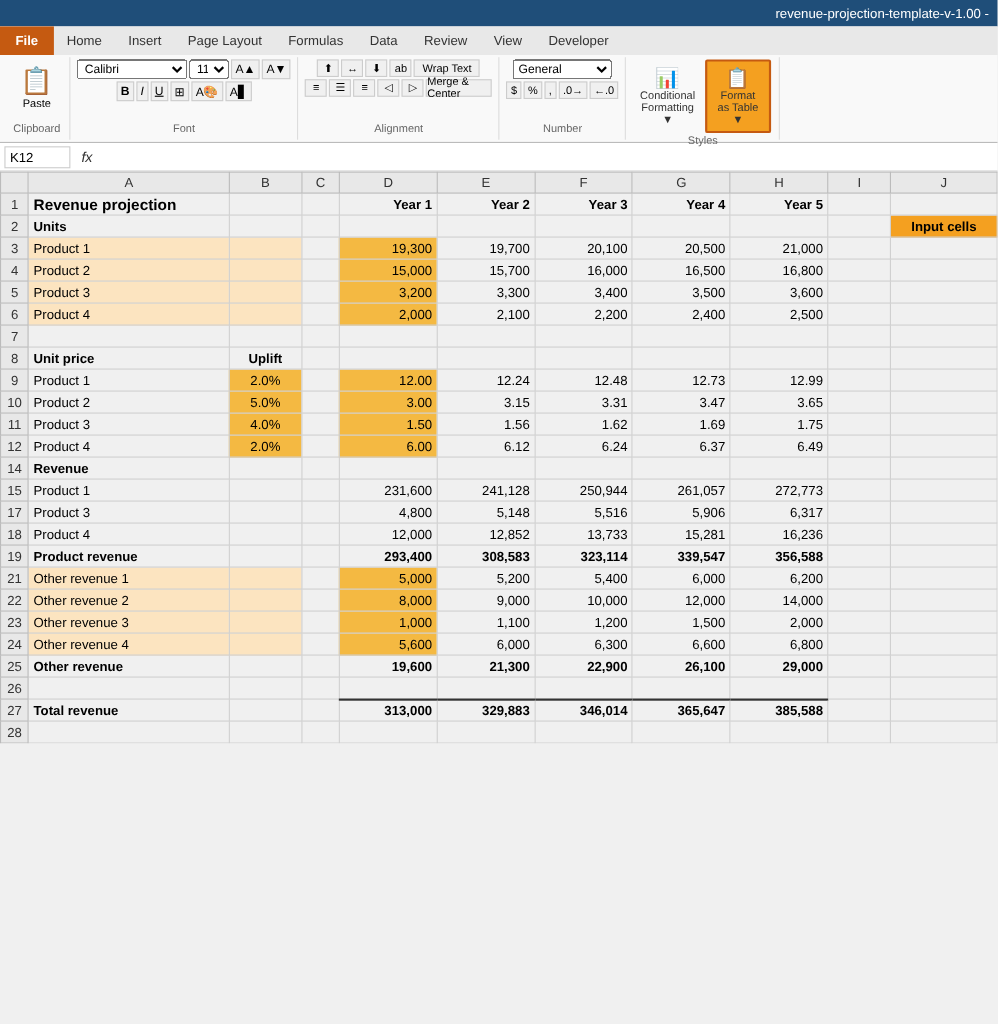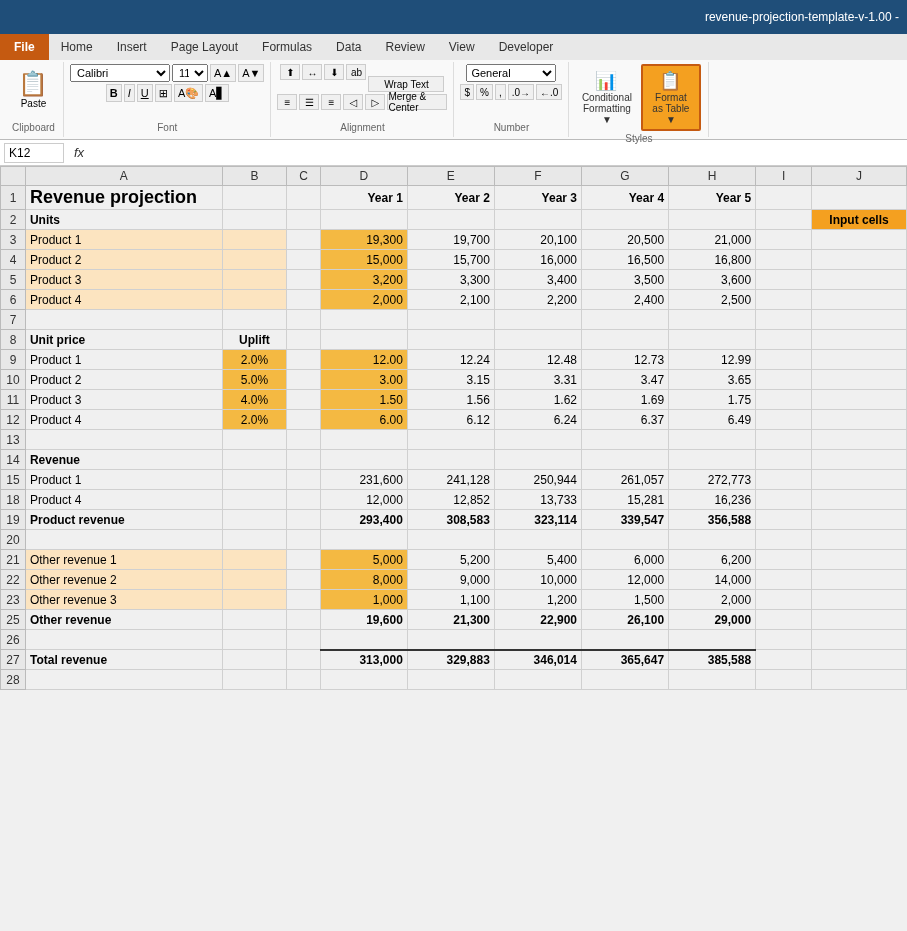--- a/index.html
+++ b/index.html
@@ -7,21 +7,21 @@
 
     
     .title-bar {
       background: #1f4e79;
       color: white;
       padding: 4px 8px;
       font-size: 12px;
       display: flex;
       justify-content: flex-end;
       align-items: center;
-      height: 34px;
+      height: 24px;
     }
 
     .ribbon-tabs {
       display: flex;
       background: #e8e8e8;
       height: 26px;
     }
 
     .file-tab {
       background: #c55a11;
@@ -337,21 +337,21 @@
     <div class="ribbon-group-label">Font</div>
   </div>
 
   <div class="ribbon-group" style="min-width:130px;">
     <div class="ribbon-group-content alignment-group">
       <div class="align-row">
         <div class="align-btn">⬆</div>
         <div class="align-btn">↔</div>
         <div class="align-btn">⬇</div>
         <div class="align-btn">ab</div>
-        <div class="align-btn" style="width:76px;margin-top:12px;">Wrap Text</div>
+        <div class="align-btn" style="width:60px;">Wrap Text</div>
       </div>
       <div class="align-row">
         <div class="align-btn">≡</div>
         <div class="align-btn">☰</div>
         <div class="align-btn">≡</div>
         <div class="align-btn">◁</div>
         <div class="align-btn">▷</div>
         <div class="align-btn" style="width:60px;">Merge &amp; Center</div>
       </div>
     </div>
@@ -421,21 +421,21 @@
         <th class="col-header">F</th>
         <th class="col-header">G</th>
         <th class="col-header">H</th>
         <th class="col-header">I</th>
         <th class="col-header">J</th>
       </tr>
     </thead>
     <tbody id="spreadsheet-body">
         <tr>
           <td class="row-header">1</td>
-          <td style="font-weight: bold; font-size: 18px;">Revenue projection</td>
+          <td style="font-weight: bold; font-size: 14px;">Revenue projection</td>
           <td></td>
           <td></td>
           <td style="text-align: right; font-weight: bold;">Year 1</td>
           <td style="text-align: right; font-weight: bold;">Year 2</td>
           <td style="text-align: right; font-weight: bold;">Year 3</td>
           <td style="text-align: right; font-weight: bold;">Year 4</td>
           <td style="text-align: right; font-weight: bold;">Year 5</td>
           <td></td>
           <td></td>
         </tr>
@@ -576,33 +576,20 @@
           <td></td>
           <td style="text-align: right; background-color: rgb(244, 185, 66);">6.00</td>
           <td style="text-align: right;">6.12</td>
           <td style="text-align: right;">6.24</td>
           <td style="text-align: right;">6.37</td>
           <td style="text-align: right;">6.49</td>
           <td></td>
           <td></td>
         </tr>
         <tr>
-          <td class="row-header">13</td>
-          <td></td>
-          <td></td>
-          <td></td>
-          <td></td>
-          <td></td>
-          <td></td>
-          <td></td>
-          <td></td>
-          <td></td>
-          <td></td>
-        </tr>
-        <tr>
           <td class="row-header">14</td>
           <td style="font-weight: bold;">Revenue</td>
           <td></td>
           <td></td>
           <td></td>
           <td></td>
           <td></td>
           <td></td>
           <td></td>
           <td></td>
@@ -615,20 +602,33 @@
           <td></td>
           <td style="text-align: right;">231,600</td>
           <td style="text-align: right;">241,128</td>
           <td style="text-align: right;">250,944</td>
           <td style="text-align: right;">261,057</td>
           <td style="text-align: right;">272,773</td>
           <td></td>
           <td></td>
         </tr>
         <tr>
+          <td class="row-header">17</td>
+          <td>Product 3</td>
+          <td></td>
+          <td></td>
+          <td style="text-align: right;">4,800</td>
+          <td style="text-align: right;">5,148</td>
+          <td style="text-align: right;">5,516</td>
+          <td style="text-align: right;">5,906</td>
+          <td style="text-align: right;">6,317</td>
+          <td></td>
+          <td></td>
+        </tr>
+        <tr>
           <td class="row-header">18</td>
           <td>Product 4</td>
           <td></td>
           <td></td>
           <td style="text-align: right;">12,000</td>
           <td style="text-align: right;">12,852</td>
           <td style="text-align: right;">13,733</td>
           <td style="text-align: right;">15,281</td>
           <td style="text-align: right;">16,236</td>
           <td></td>
@@ -641,33 +641,20 @@
           <td></td>
           <td style="text-align: right; font-weight: bold;">293,400</td>
           <td style="text-align: right; font-weight: bold;">308,583</td>
           <td style="text-align: right; font-weight: bold;">323,114</td>
           <td style="text-align: right; font-weight: bold;">339,547</td>
           <td style="text-align: right; font-weight: bold;">356,588</td>
           <td></td>
           <td></td>
         </tr>
         <tr>
-          <td class="row-header">20</td>
-          <td></td>
-          <td></td>
-          <td></td>
-          <td></td>
-          <td></td>
-          <td></td>
-          <td></td>
-          <td></td>
-          <td></td>
-          <td></td>
-        </tr>
-        <tr>
           <td class="row-header">21</td>
           <td style="background-color: rgb(252, 228, 192);">Other revenue 1</td>
           <td style="background-color: rgb(252, 228, 192);"></td>
           <td></td>
           <td style="text-align: right; background-color: rgb(244, 185, 66);">5,000</td>
           <td style="text-align: right;">5,200</td>
           <td style="text-align: right;">5,400</td>
           <td style="text-align: right;">6,000</td>
           <td style="text-align: right;">6,200</td>
           <td></td>
@@ -693,20 +680,33 @@
           <td></td>
           <td style="text-align: right; background-color: rgb(244, 185, 66);">1,000</td>
           <td style="text-align: right;">1,100</td>
           <td style="text-align: right;">1,200</td>
           <td style="text-align: right;">1,500</td>
           <td style="text-align: right;">2,000</td>
           <td></td>
           <td></td>
         </tr>
         <tr>
+          <td class="row-header">24</td>
+          <td style="background-color: rgb(252, 228, 192);">Other revenue 4</td>
+          <td style="background-color: rgb(252, 228, 192);"></td>
+          <td></td>
+          <td style="text-align: right; background-color: rgb(244, 185, 66);">5,600</td>
+          <td style="text-align: right;">6,000</td>
+          <td style="text-align: right;">6,300</td>
+          <td style="text-align: right;">6,600</td>
+          <td style="text-align: right;">6,800</td>
+          <td></td>
+          <td></td>
+        </tr>
+        <tr>
           <td class="row-header">25</td>
           <td style="font-weight: bold;">Other revenue</td>
           <td></td>
           <td></td>
           <td style="text-align: right; font-weight: bold;">19,600</td>
           <td style="text-align: right; font-weight: bold;">21,300</td>
           <td style="text-align: right; font-weight: bold;">22,900</td>
           <td style="text-align: right; font-weight: bold;">26,100</td>
           <td style="text-align: right; font-weight: bold;">29,000</td>
           <td></td>

